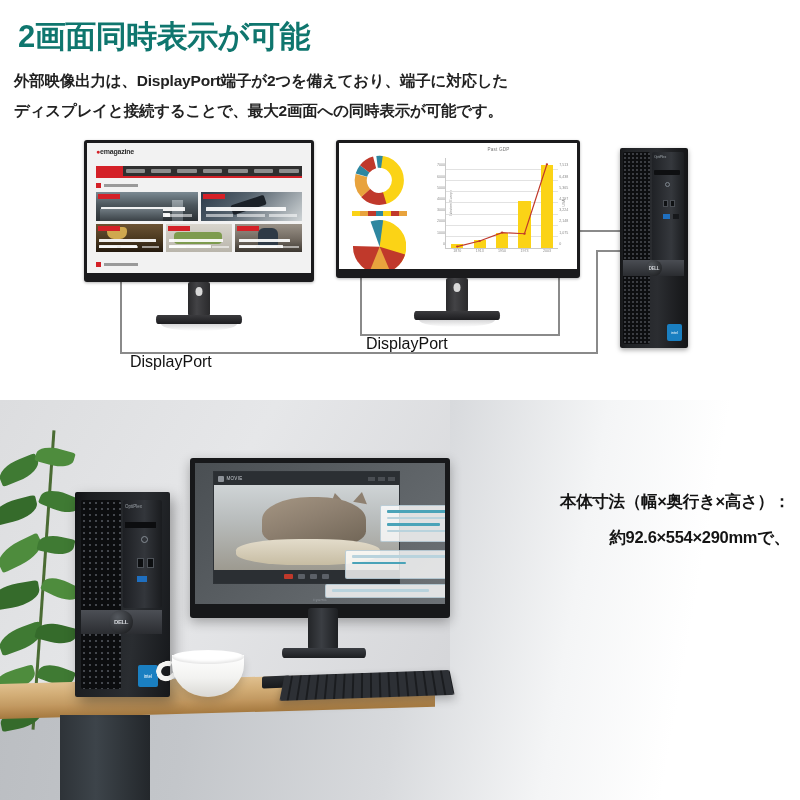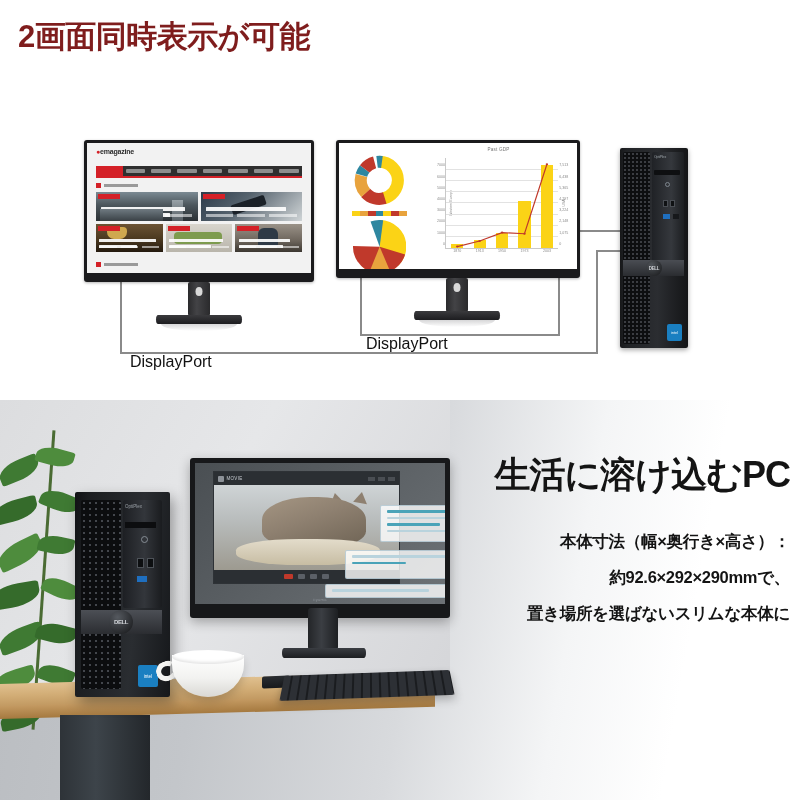--- a/index.html
+++ b/index.html
@@ -8,21 +8,21 @@
     font-family: "Liberation Sans", "DejaVu Sans", sans-serif;
     background: #ffffff; overflow: hidden;
   }
   #page { position: relative; width: 800px; height: 800px; background: #fff; }
 
   
   #top-section { position: absolute; left:0; top:0; width:800px; height:400px; background:#ffffff; }
 
   #headline {
     position:absolute; left:18px; top:16px;
-    font-size:31px; font-weight:bold; color:#7f1d1d;
+    font-size:31px; font-weight:bold; color:#0f766e;
     letter-spacing:-0.5px; white-space:nowrap;
   }
   #subcopy { position:absolute; left:14px; top:66px; width:700px; }
   .sub-line {
     font-size:15.5px; color:#222; font-weight:bold;
     line-height:30px; white-space:nowrap; letter-spacing:-0.2px;
   }
 
   
   #diagram { position:absolute; left:0; top:138px; width:800px; height:255px; }
@@ -283,20 +283,24 @@
 </style>
 </head>
 <body>
 
 <div id="page">
 
   <div id="top-section">
 
     <div id="headline">2画面同時表示が可能</div>
 
+    <div id="subcopy">
+      <div class="sub-line">外部映像出力は、DisplayPort端子が2つを備えており、端子に対応した</div>
+      <div class="sub-line">ディスプレイと接続することで、最大2画面への同時表示が可能です。</div>
+    </div>
 
     <div id="diagram">
 
       <div class="callout-line" style="left:120px; top:88px; width:1.6px; height:128px;"></div>
       <div class="callout-line" style="left:120px; top:214px; width:478px; height:1.6px;"></div>
       <div class="callout-line" style="left:596px; top:112px; width:1.6px; height:104px;"></div>
       <div class="callout-line" style="left:596px; top:112px; width:32px; height:1.6px;"></div>
 
       <div class="callout-line" style="left:360px; top:88px; width:1.6px; height:110px;"></div>
       <div class="callout-line" style="left:360px; top:196px; width:200px; height:1.6px;"></div>
@@ -630,22 +634,20 @@
       <div class="pm-base"></div>
     </div>
 
     <div class="cup-handle" style="left:156px; top:261px;"></div>
     <div class="cup-body" style="left:172px; top:255px;"></div>
     <div class="cup-rim" style="left:172px; top:250px;"></div>
     <div class="kb-pad" style="left:262px; top:276px;"></div>
     <div class="keyboard" style="left:282px; top:272px;"></div>
 
     <div id="bottom-copy" style="top:55px;">
-      <div id="bc-title">生活に溶け込むPC</div>
       <div id="bc-body">
         <div class="bl">本体寸法（幅×奥行き×高さ）：</div>
-        <div class="bl">約92.6×292×290mmで、</div>
-        <div class="bl">置き場所を選ばないスリムな本体に</div>
+        <div class="bl">約92.6×554×290mmで、</div>
       </div>
     </div>
 
   </div>
 </div>
 
 </body></html>

